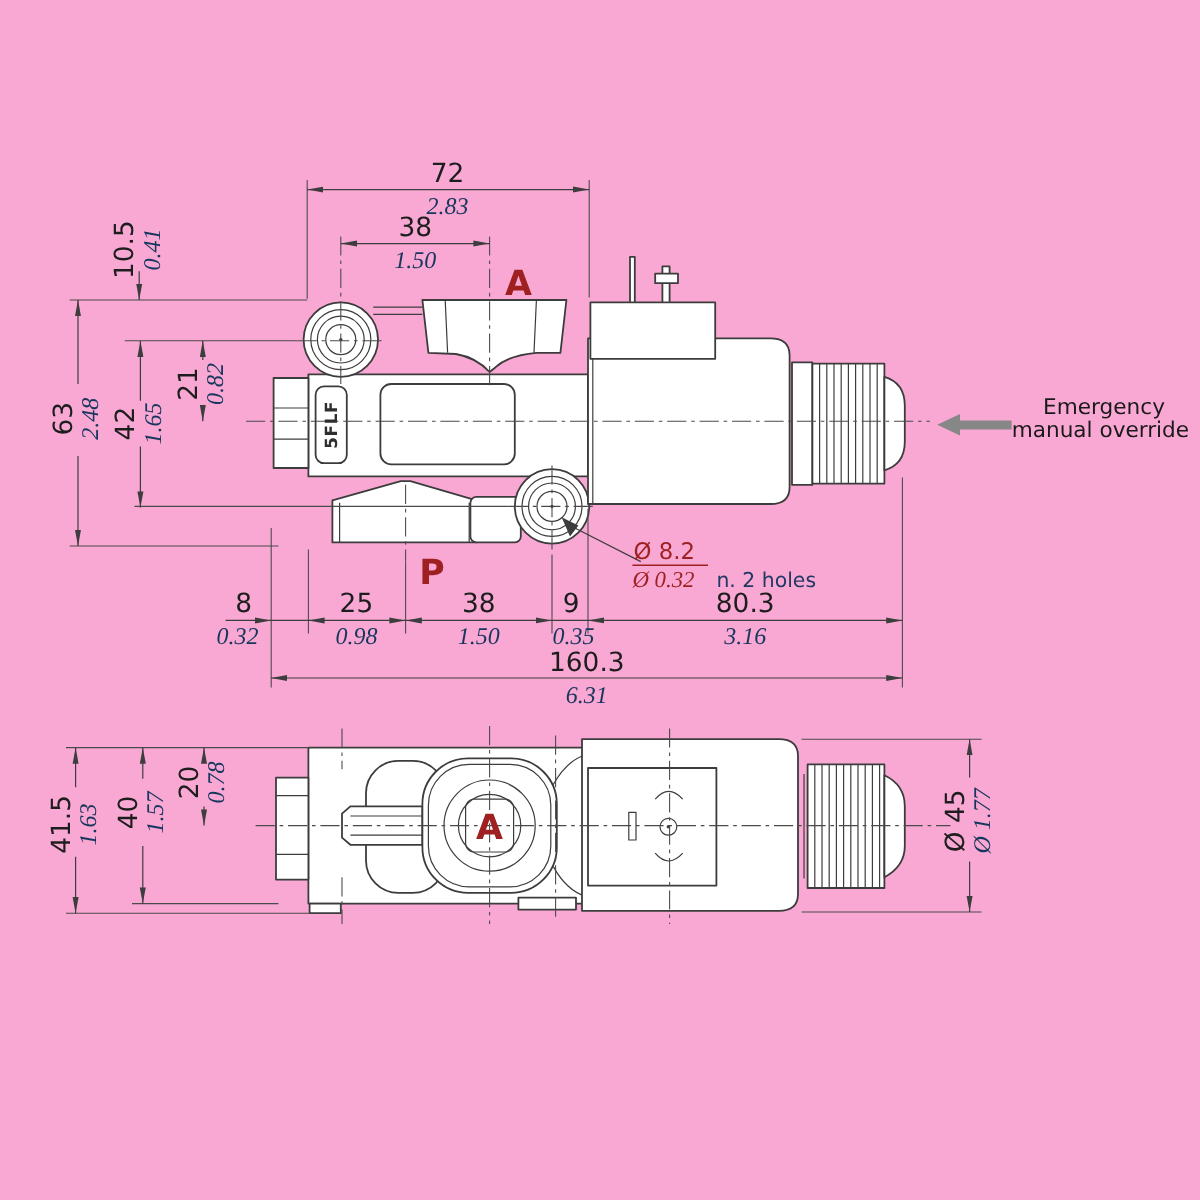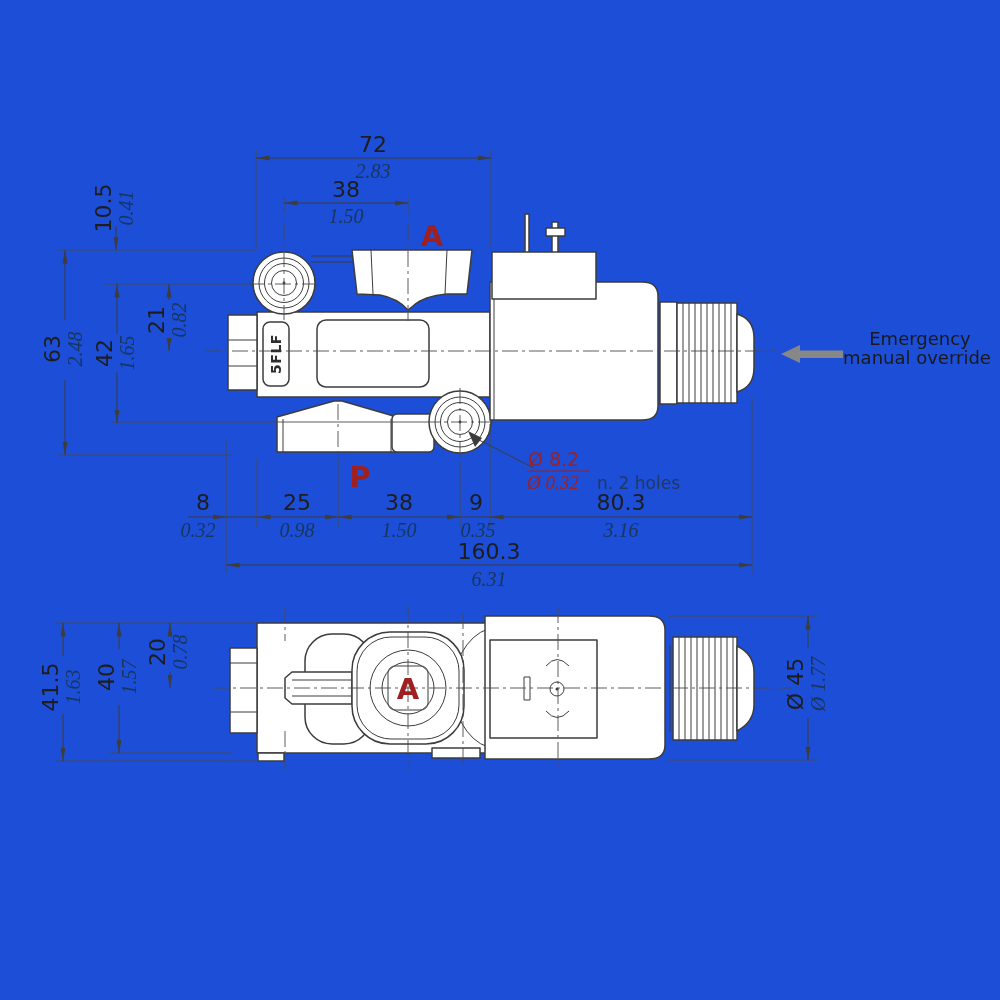--- a/index.html
+++ b/index.html
@@ -1,16 +1,16 @@
 <!DOCTYPE html>
 <html><head>
 <meta charset="utf-8">
 <style>
   html,body{margin:0;padding:0;background:#ffffff;}
-  .canvas{width:1000px;height:1000px;position:relative;background:#1d4ed8;overflow:hidden;}
+  .canvas{width:1000px;height:1000px;position:relative;background:#f9a8d4;overflow:hidden;}
   svg{display:block;}
   .olw{fill:#ffffff;stroke:#3c3c3c;stroke-width:1.5;stroke-linejoin:round;}
   .olt{fill:none;stroke:#3c3c3c;stroke-width:1;stroke-linejoin:round;}
   
   .cl{stroke:#4a4a4a;stroke-width:0.9;fill:none;stroke-dasharray:16 4 3 4;}
   
   .ext{stroke:#4a4a4a;stroke-width:0.9;}
   .dim{stroke:#3d3d3d;stroke-width:1;fill:none;}
   
   text{font-family:"DejaVu Sans","Liberation Sans",sans-serif;}

